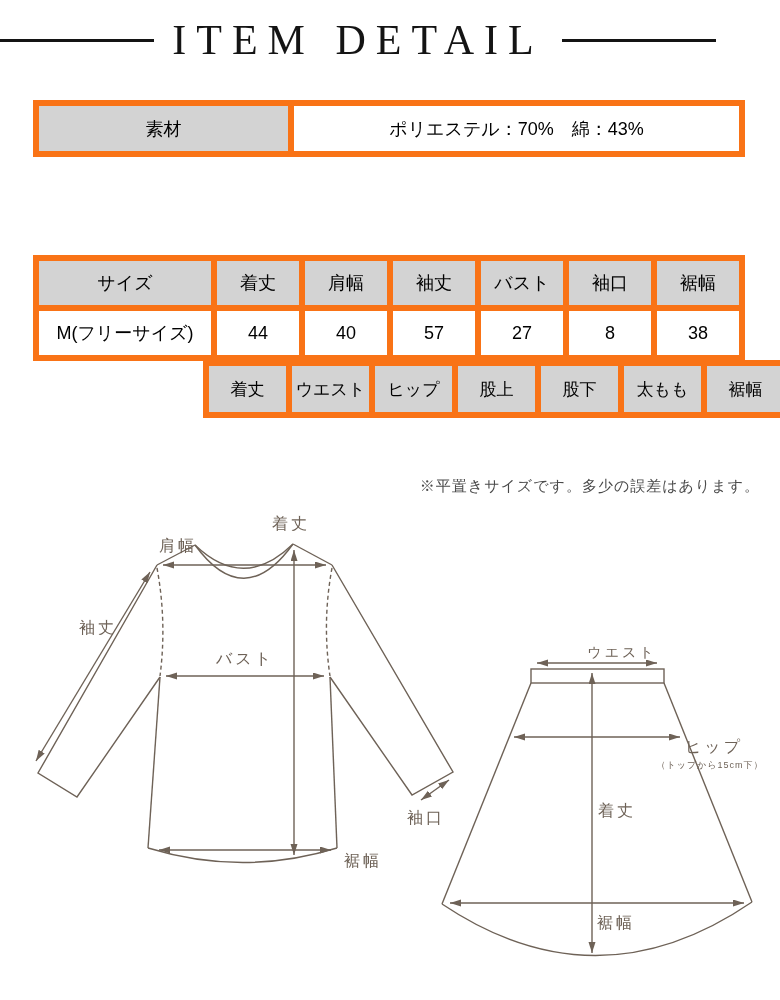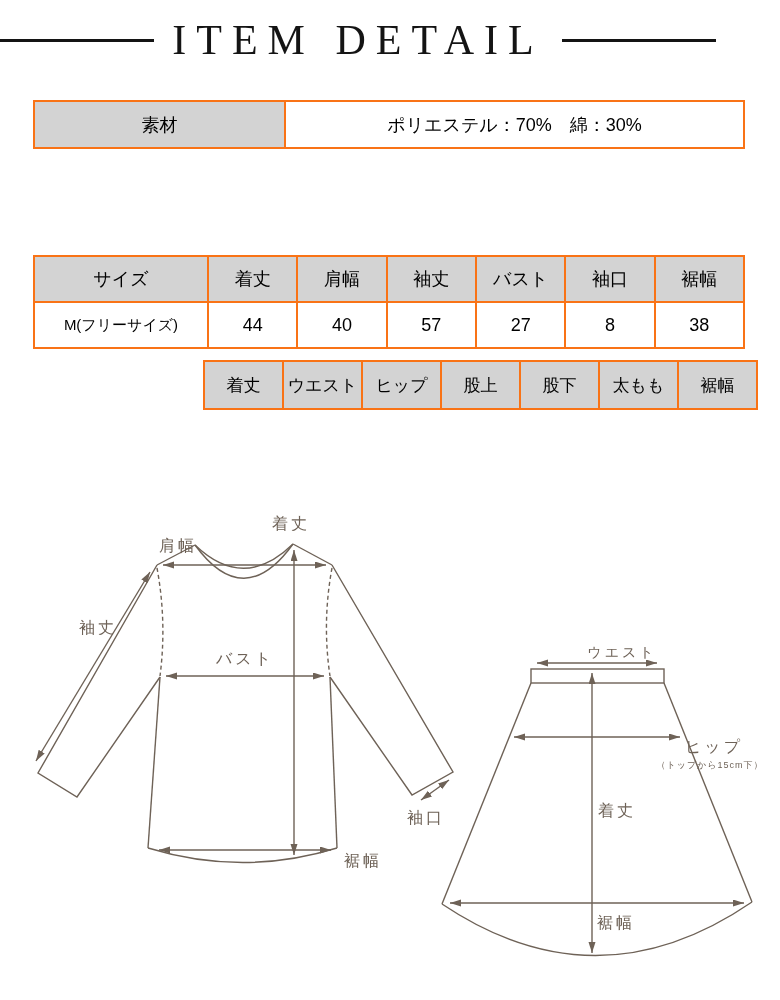--- a/index.html
+++ b/index.html
@@ -7,34 +7,34 @@
         font-family:"Liberation Sans",sans-serif;color:#000;}
 
   
   .title-row{position:absolute;top:16px;left:0;width:716px;display:flex;align-items:center;}
   .title-row .tline{flex:1;height:3px;background:#141414;}
   .title-text{margin:0 18px;font-family:"Liberation Serif",serif;font-weight:normal;
               font-size:42px;letter-spacing:10px;color:#141414;white-space:nowrap;}
 
   
   table{border-collapse:collapse;table-layout:fixed;position:absolute;}
-  td,th{border:2px solid #f97316;text-align:center;vertical-align:middle;
+  td,th{border:6px solid #f97316;text-align:center;vertical-align:middle;
         font-weight:normal;padding:0;overflow:hidden;}
   .hd{background:#d3d3d3;}
 
   .info-table{left:33px;top:100px;width:712px;}
   .info-table .c1{width:249px;}
   .info-table tr.r1 td{height:45px;font-size:18px;}
   .info-table tr.r2 td{height:82px;font-size:18px;}
   .info-table .val{line-height:28px;}
 
   .size-table{left:33px;top:255px;width:712px;font-size:18px;}
   .size-table .c1{width:172px;}
   .size-table td{height:44px;}
-  .size-table .rowlabel{font-size:15px;}
+  .size-table .rowlabel{font-size:18px;}
 
   .size-table2{left:203px;top:360px;width:542px;font-size:17px;}
   .size-table2 td{height:46px;width:77px;}
 
   
   .note{position:absolute;top:477px;right:20px;font-size:15px;color:#4a4a4a;letter-spacing:1px;}
 
   
   .diagram{position:absolute;left:0;top:510px;}
   .diagram path,.diagram line,.diagram rect{stroke:#6e6257;fill:none;stroke-width:1.4;}
@@ -53,21 +53,21 @@
   <div class="title-row">
     <div class="tline"></div>
     <h1 class="title-text">ITEM DETAIL</h1>
     <div class="tline"></div>
   </div>
 
   <table class="info-table">
     <tbody>
         <tr class="r1">
       <td class="hd c1">素材</td>
-      <td>ポリエステル：70%　綿：30%</td>
+      <td>ポリエステル：70%　綿：43%</td>
     </tr>
   </tbody>
     </table>
 
   <table class="size-table">
     <tbody>
         <tr>
       <td class="hd c1">サイズ</td>
       <td class="hd">着丈</td>
       <td class="hd">肩幅</td>
@@ -95,20 +95,21 @@
       <td class="hd">ウエスト</td>
       <td class="hd">ヒップ</td>
       <td class="hd">股上</td>
       <td class="hd">股下</td>
       <td class="hd">太もも</td>
       <td class="hd">裾幅</td>
     </tr>
   </tbody>
     </table>
 
+  <div class="note">※平置きサイズです。多少の誤差はあります。</div>
 
   <svg class="diagram" width="780" height="490" viewBox="0 0 780 490">
     <defs>
       <marker id="ae" markerUnits="userSpaceOnUse" markerWidth="12" markerHeight="8" refX="11" refY="3.5" orient="auto">
         <path class="mk" d="M0,0 L11,3.5 L0,7 Z"></path>
       </marker>
       <marker id="as" markerUnits="userSpaceOnUse" markerWidth="12" markerHeight="8" refX="11" refY="3.5" orient="auto-start-reverse">
         <path class="mk" d="M0,0 L11,3.5 L0,7 Z"></path>
       </marker>
     </defs>

